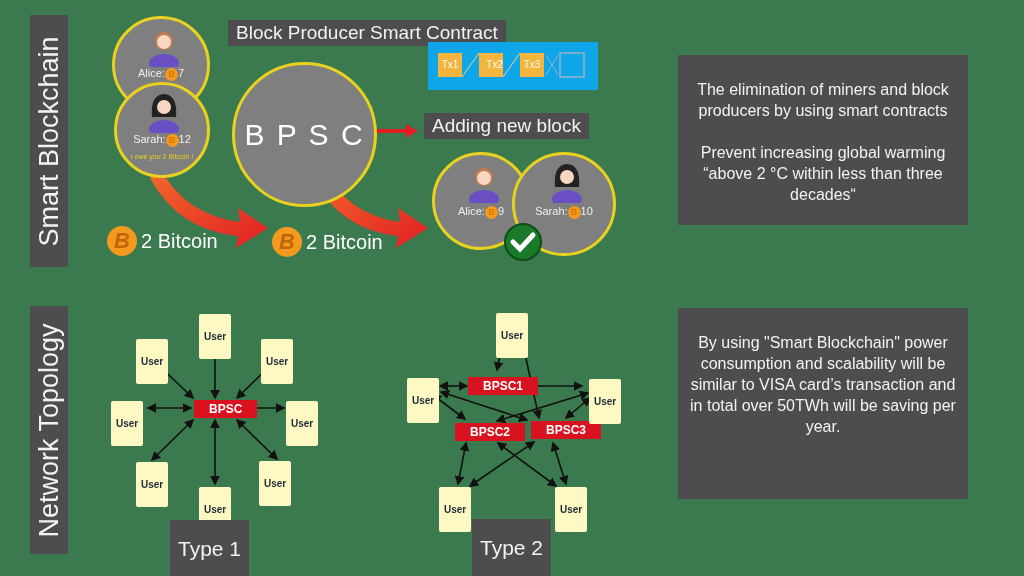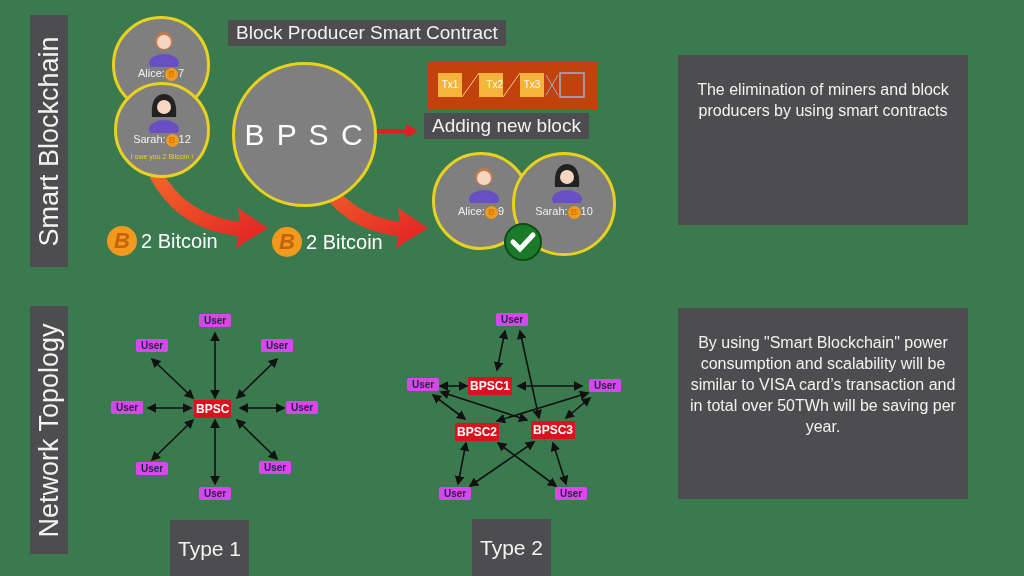--- a/index.html
+++ b/index.html
@@ -8,22 +8,22 @@
   .side-label { position:absolute; left:30px; width:38px; display:flex; align-items:center; justify-content:center; }
   .side-label span { transform:rotate(-90deg); white-space:nowrap; font-size:27px; color:#f2f2f2; }
   .abs { position:absolute; }
   .title-box { left:228px; top:20px; padding:2px 8px; font-size:19px; }
   .circle { position:absolute; border-radius:50%; background:#7f7f7f; border:3px solid #e8d21f; box-sizing:border-box; }
   .person-label { position:absolute; width:100%; text-align:center; color:#f0f0f0; font-size:11px; }
   .coin { display:inline-block; width:13px; height:13px; border-radius:50%; background:#f39a1e; color:#d97a00; font-size:9px; line-height:13px; text-align:center; vertical-align:middle; font-weight:bold; }
   .big-coin { display:inline-block; width:30px; height:30px; border-radius:50%; background:#f39a1e; color:#c2650a; font-size:22px; line-height:30px; text-align:center; font-weight:bold; font-style:italic; vertical-align:middle; }
   .bitcoin-label { color:#fff; font-size:20px; display:flex; align-items:center; gap:4px; }
   .info-box { position:absolute; left:678px; width:290px; box-sizing:border-box; text-align:center; font-size:16px; line-height:21px; padding-top:24px; }
-  .user { position:absolute; background:#d946ef; color:#1d2a3a; font-weight:bold; font-size:10px; padding:1px 5px; border-radius:2px; }
-  .bpsc { position:absolute; background:#d9121f; color:#fff; font-weight:bold; font-size:12px; padding:2px 2px; }
+  .user { position:absolute; background:#fef9c3; color:#1d2a3a; font-weight:bold; font-size:10px; padding:17px 5px; border-radius:2px; }
+  .bpsc { position:absolute; background:#d9121f; color:#fff; font-weight:bold; font-size:12px; padding:2px 15px; }
   .type-box { position:absolute; font-size:21px; padding:17px 8px; }
 </style>
 </head>
 <body>
 
 <div class="side-label dark" style="top:15px;height:252px;">
   <span>Smart Blockchain</span>
 </div>
 <div class="side-label dark" style="top:306px;height:248px;">
   <span>Network Topology</span>
@@ -64,21 +64,21 @@
   <div class="person-label" style="top:48px;">
     <span>Sarah:</span><span class="coin">B</span><span>12</span>
   </div>
   <div class="person-label" style="top:68px;font-size:7px;color:#e8d21f;">I owe you 2 Bitcoin !</div>
 </div>
 
 <div class="circle" style="left:232px;top:62px;width:145px;height:145px;display:flex;align-items:center;justify-content:center;">
   <span style="color:#fff;font-size:30px;letter-spacing:2px;">B P S C</span>
 </div>
 
-<div class="abs" style="left:428px;top:62px;width:170px;height:48px;background:#c2410c;">
+<div class="abs" style="left:428px;top:42px;width:170px;height:48px;background:#0ea5e9;">
   <div class="abs" style="left:10px;top:11px;width:24px;height:24px;background:#f5b53d;color:#fff;font-size:10px;line-height:24px;text-align:center;">Tx1</div>
   <div class="abs" style="left:51px;top:11px;width:24px;height:24px;background:#f5b53d;color:#fff;font-size:10px;line-height:24px;text-align:right;">Tx2</div>
   <div class="abs" style="left:92px;top:11px;width:24px;height:24px;background:#f5b53d;color:#fff;font-size:10px;line-height:24px;text-align:center;">Tx3</div>
   <svg class="abs" style="left:0;top:0;" width="170" height="48">
     <line x1="34" y1="35" x2="51" y2="11" stroke="#f5d08a" stroke-width="1"></line>
     <line x1="75" y1="35" x2="92" y2="11" stroke="#f5d08a" stroke-width="1"></line>
     <line x1="118" y1="13" x2="130" y2="33" stroke="#9bb3c8" stroke-width="1"></line>
     <line x1="130" y1="13" x2="118" y2="33" stroke="#9bb3c8" stroke-width="1"></line>
     <rect x="132" y="11" width="24" height="24" fill="none" stroke="#9bb3c8" stroke-width="1.5"></rect>
   </svg>
@@ -114,20 +114,21 @@
   <span class="big-coin">B</span>
   <span>2 Bitcoin</span>
 </div>
 <div class="abs bitcoin-label" style="left:272px;top:227px;">
   <span class="big-coin">B</span>
   <span>2 Bitcoin</span>
 </div>
 
 <div class="info-box dark" style="top:55px;height:170px;">
   <div>The elimination of miners and block producers by using smart contracts</div>
+  <div style="margin-top:21px;">Prevent increasing global warming “above 2 °C within less than three decades“</div>
 </div>
 <div class="info-box dark" style="top:308px;height:191px;padding-left:10px;padding-right:10px;">
   <div>By using "Smart Blockchain" power consumption and scalability will be similar to VISA card’s transaction and in total over 50TWh will be saving per year.</div>
 </div>
 
 <svg class="abs" style="left:0;top:0;pointer-events:none;" width="1024" height="576">
   <defs>
     <marker id="ah" markerWidth="6" markerHeight="6" refX="5" refY="3" orient="auto">
       <path d="M0,0 L6,3 L0,6 Z" fill="#111"></path>
     </marker>

